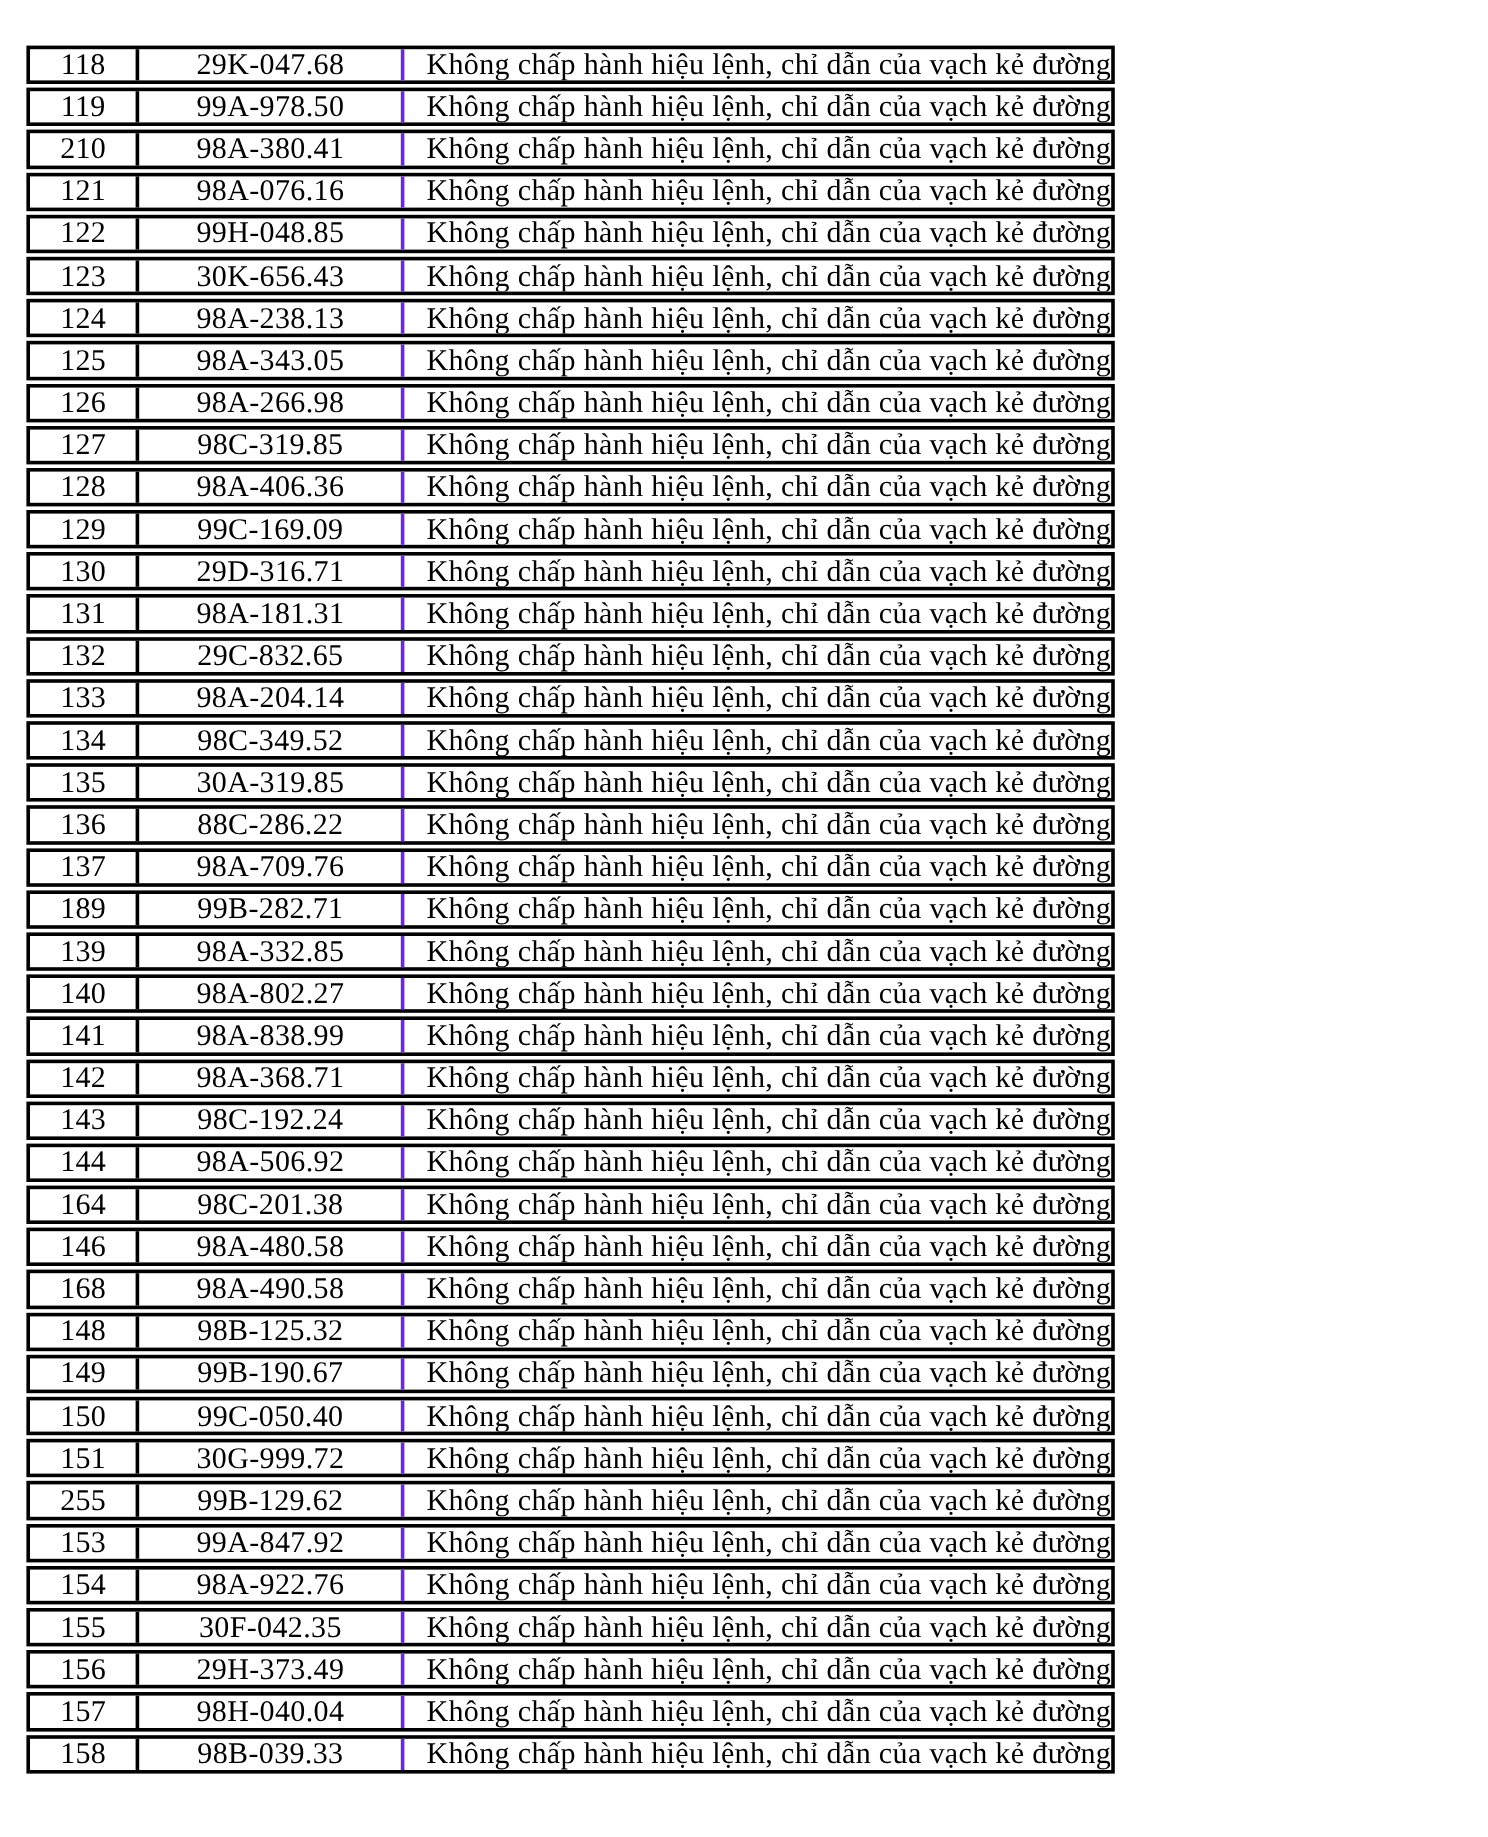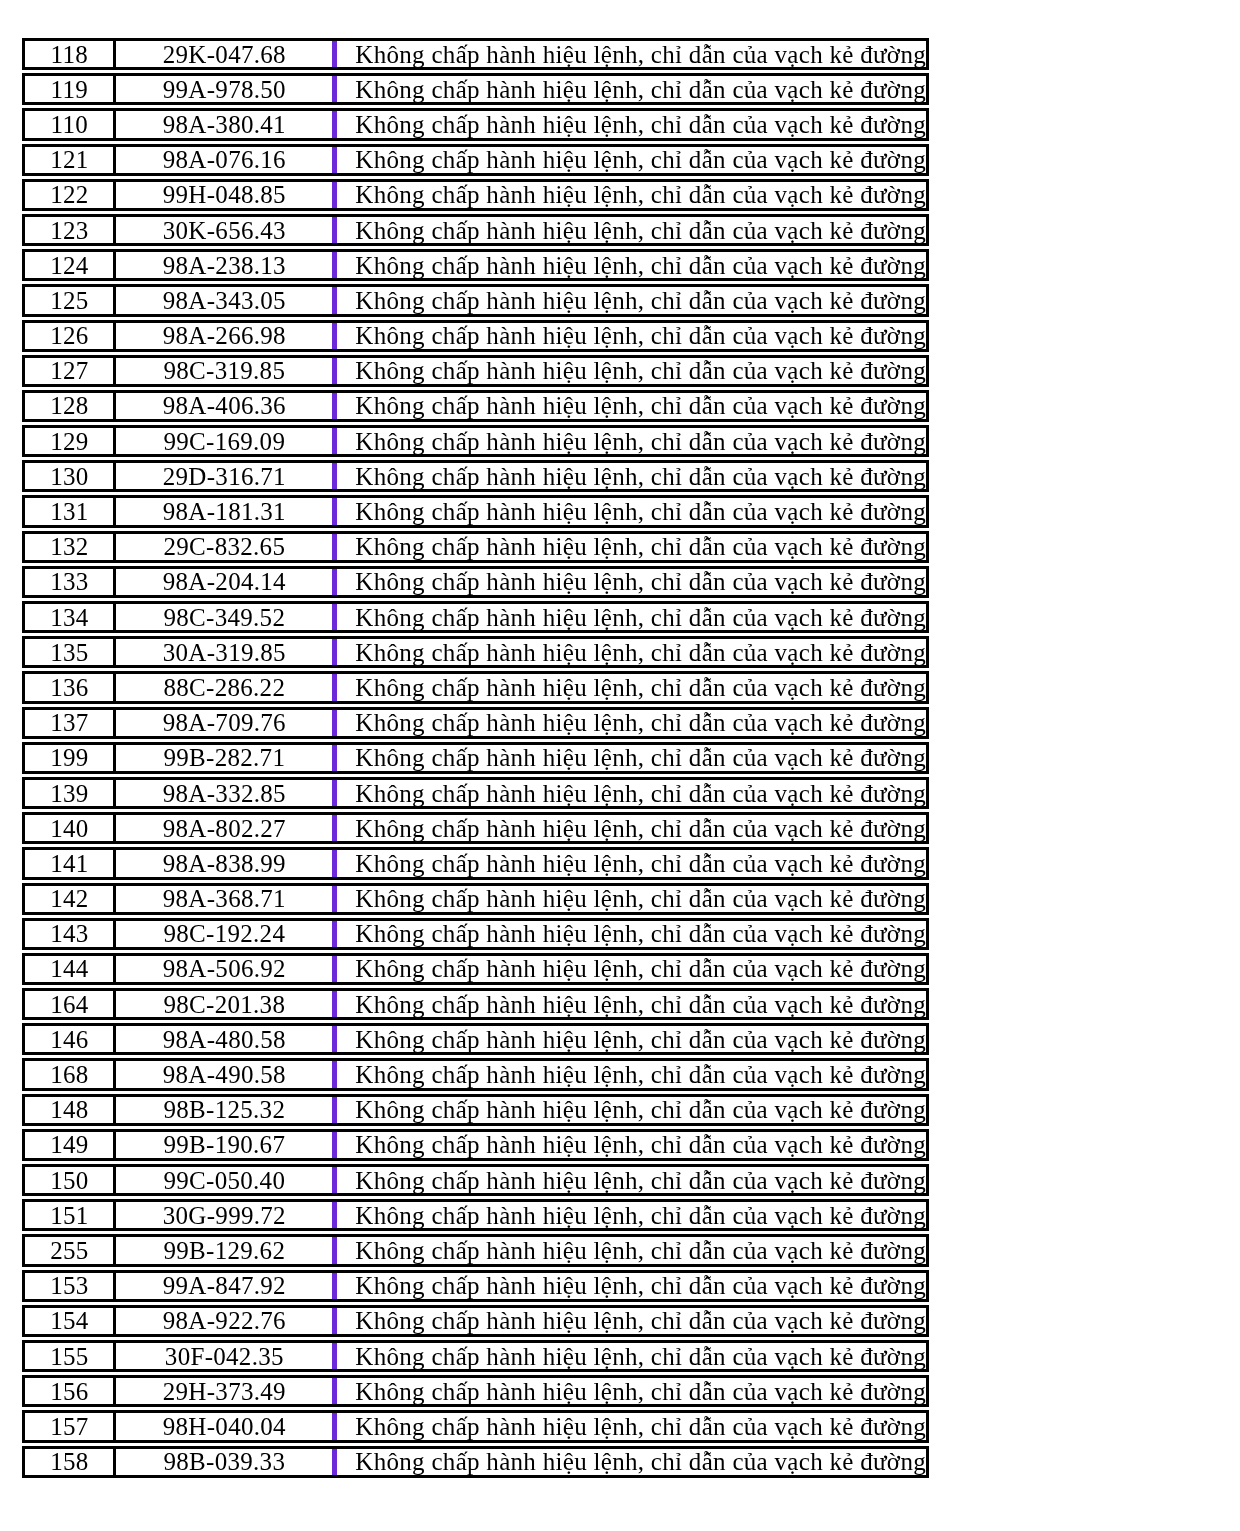--- a/index.html
+++ b/index.html
@@ -44,21 +44,21 @@
     overflow: hidden;
   }
   .c-no {
     width: 91px;
     flex: 0 0 91px;
     border-right: 3px solid #000000;
   }
   .c-plate {
     width: 221px;
     flex: 0 0 221px;
-    border-right: 5px solid #6d28d9;
+    border-right: 3px solid #6d28d9;
   }
   .c-violation {
     flex: 1 1 auto;
     justify-content: flex-start;
     padding-left: 18px;
   }
 </style>
 </head>
 <body>
 
@@ -69,21 +69,21 @@
     <div class="t-cell c-violation">Không chấp hành hiệu lệnh, chỉ dẫn của vạch kẻ đường</div>
   </div>
 
   <div class="t-row">
     <div class="t-cell c-no">119</div>
     <div class="t-cell c-plate">99A-978.50</div>
     <div class="t-cell c-violation">Không chấp hành hiệu lệnh, chỉ dẫn của vạch kẻ đường</div>
   </div>
 
   <div class="t-row">
-    <div class="t-cell c-no">110</div>
+    <div class="t-cell c-no">210</div>
     <div class="t-cell c-plate">98A-380.41</div>
     <div class="t-cell c-violation">Không chấp hành hiệu lệnh, chỉ dẫn của vạch kẻ đường</div>
   </div>
 
   <div class="t-row">
     <div class="t-cell c-no">121</div>
     <div class="t-cell c-plate">98A-076.16</div>
     <div class="t-cell c-violation">Không chấp hành hiệu lệnh, chỉ dẫn của vạch kẻ đường</div>
   </div>
 
@@ -177,21 +177,21 @@
     <div class="t-cell c-violation">Không chấp hành hiệu lệnh, chỉ dẫn của vạch kẻ đường</div>
   </div>
 
   <div class="t-row">
     <div class="t-cell c-no">137</div>
     <div class="t-cell c-plate">98A-709.76</div>
     <div class="t-cell c-violation">Không chấp hành hiệu lệnh, chỉ dẫn của vạch kẻ đường</div>
   </div>
 
   <div class="t-row">
-    <div class="t-cell c-no">199</div>
+    <div class="t-cell c-no">189</div>
     <div class="t-cell c-plate">99B-282.71</div>
     <div class="t-cell c-violation">Không chấp hành hiệu lệnh, chỉ dẫn của vạch kẻ đường</div>
   </div>
 
   <div class="t-row">
     <div class="t-cell c-no">139</div>
     <div class="t-cell c-plate">98A-332.85</div>
     <div class="t-cell c-violation">Không chấp hành hiệu lệnh, chỉ dẫn của vạch kẻ đường</div>
   </div>
 

